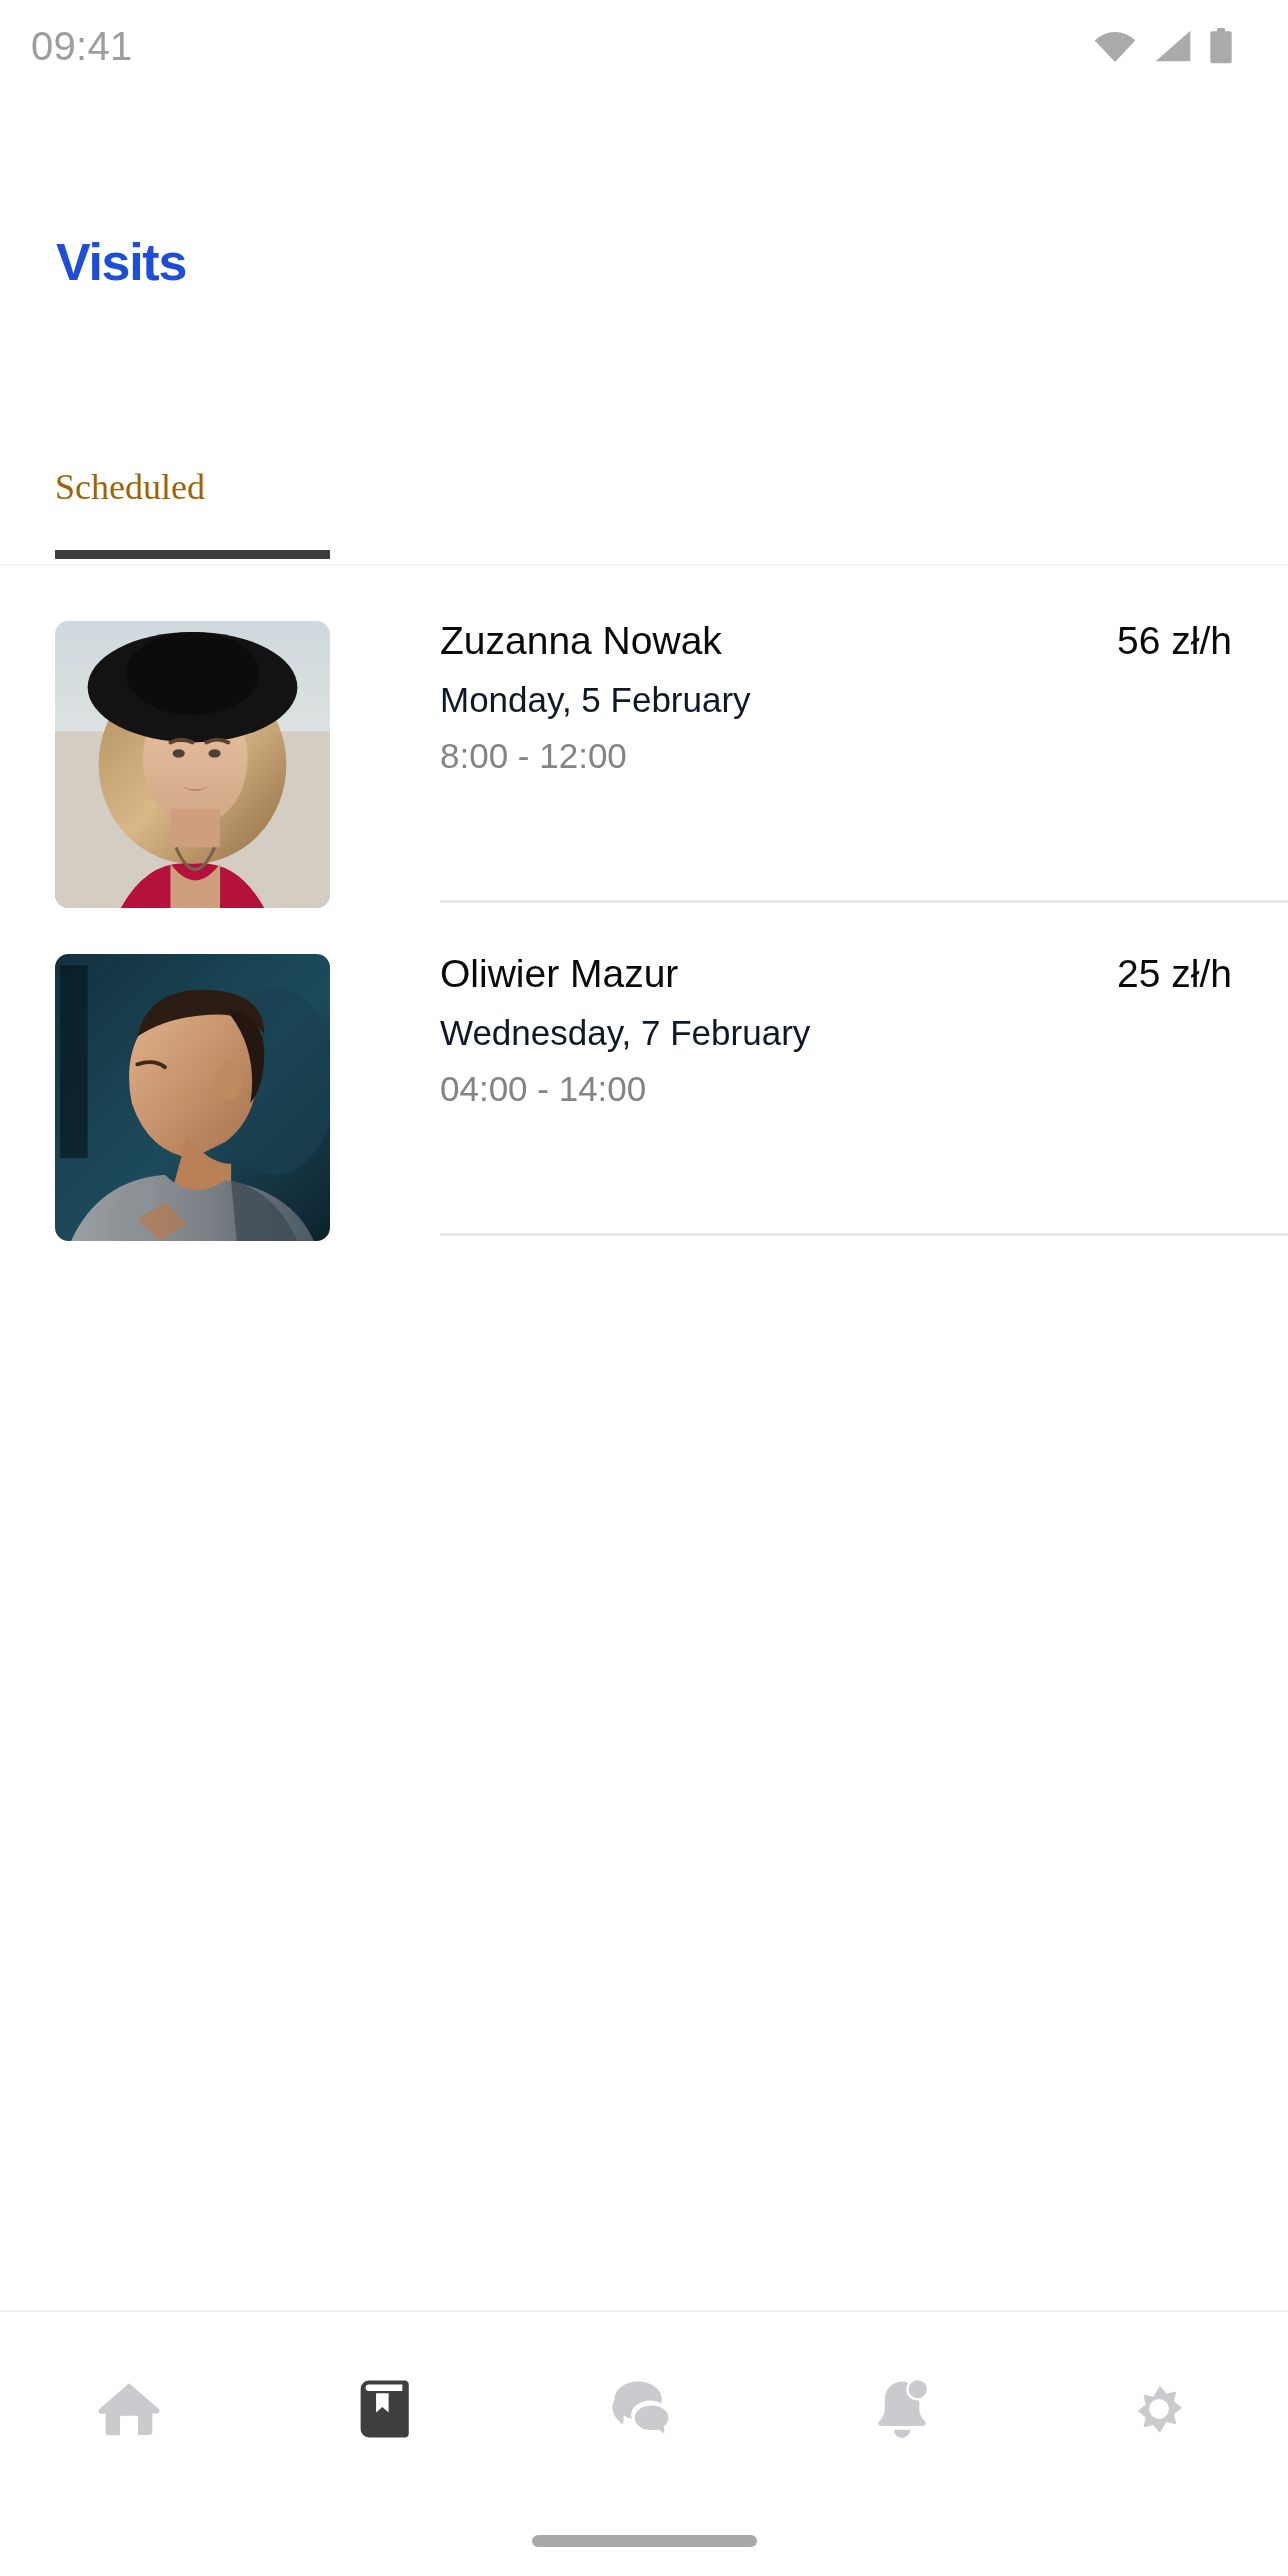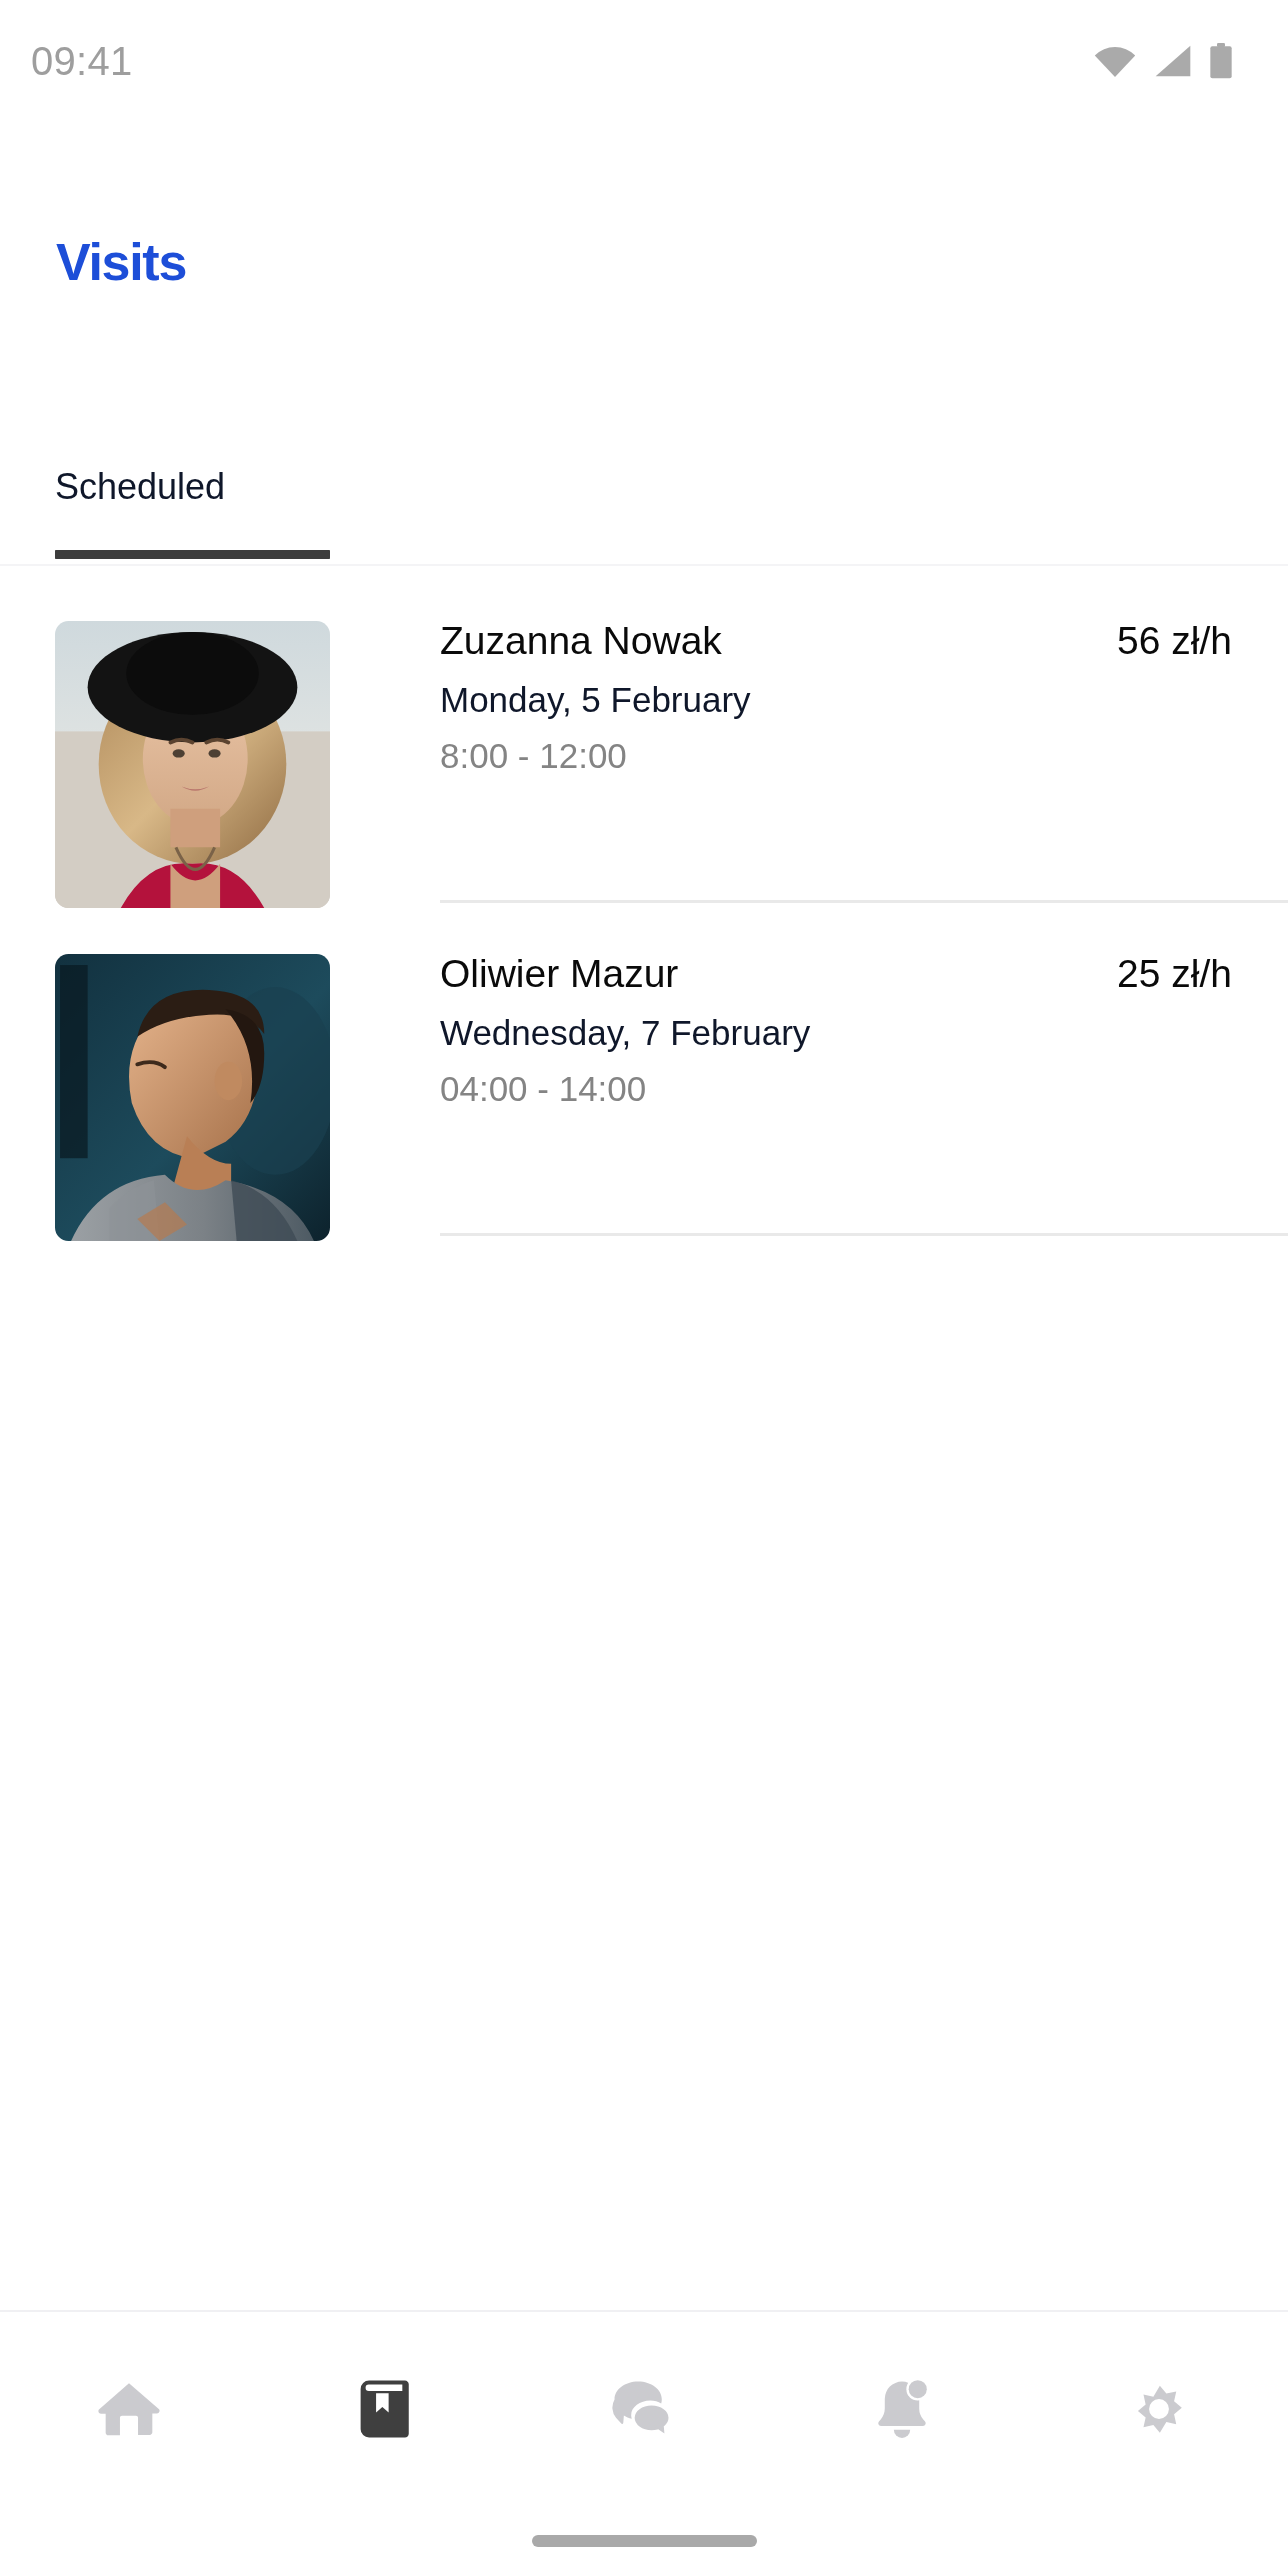--- a/index.html
+++ b/index.html
@@ -16,21 +16,21 @@
     position: relative;
     width: 1288px;
     height: 2576px;
     background: #ffffff;
     overflow: hidden;
   }
 
   
   .status-bar {
     position: absolute;
-    top: 15px; left: 0;
+    top: 0; left: 0;
     width: 1288px;
     height: 87px;
     display: flex;
     align-items: center;
     justify-content: space-between;
     padding: 0 55px 0 31px;
     text-align: center;
   }
   .status-time {
     font-size: 40px;
@@ -84,21 +84,21 @@
     white-space: nowrap;
   }
   .tab-underline {
     position: absolute;
     bottom: 5.4px;
     left: 0;
     height: 8.7px;
     border-radius: 0.7px;
   }
   .tab-scheduled { left: 55px; width: 275px; }
-  .tab-scheduled .tab-label { color: #0f172a; font-weight: 400; }
+  .tab-scheduled .tab-label { color: #a16207; font-weight: 400; font-family: Liberation Serif, serif; }
   .tab-scheduled .tab-underline { width: 275px; background: #3d3d3d; }
 
   .tab-history { left: 421px; width: 186px; }
   .tab-history .tab-label { color: #9a9a9a; font-weight: 400; }
   .tab-history .tab-underline { width: 186px; background: #eaeaea; }
 
   .tabs-baseline {
     position: absolute;
     top: 564px;
     left: 0;

